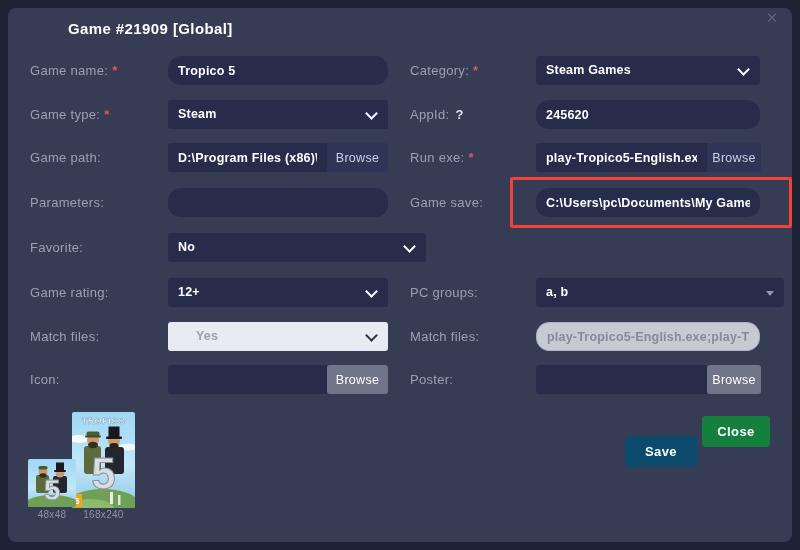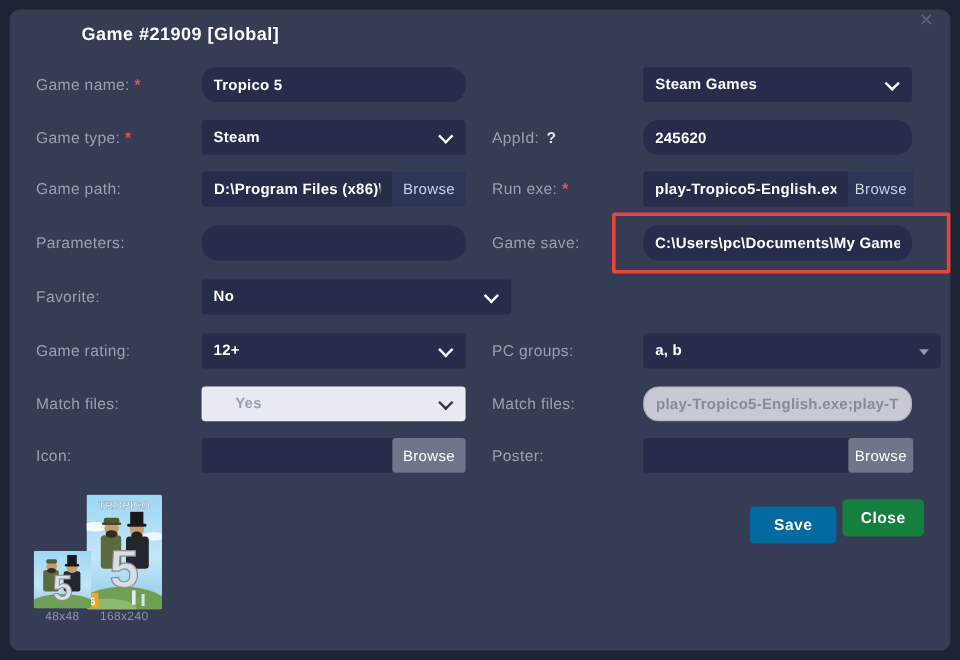--- a/index.html
+++ b/index.html
@@ -31,21 +31,21 @@
     border-top:5px solid #949aac;}
   .browse{position:absolute;height:29px;border:none;border-radius:3px;font-size:12.5px;
     font-family:inherit;cursor:pointer;letter-spacing:.3px;padding:0;}
   .browse.dark{background:#2f3557;color:#ccd1de;}
   .browse.gray{background:#6f7689;color:#ffffff;}
   .highlight{position:absolute;left:510px;top:177px;width:282px;height:51px;
     border:3px solid #f04337;border-radius:2px;box-sizing:border-box;
     pointer-events:none;z-index:9;}
   .btn{position:absolute;height:31px;border:none;border-radius:4px;color:#ffffff;
     font-weight:700;font-size:13px;font-family:inherit;cursor:pointer;letter-spacing:.4px;}
-  .btn.save{left:625px;top:422px;width:72px;background:#0369a1;}
+  .btn.save{left:625px;top:436px;width:72px;background:#0c4a6e;}
   .btn.closebtn{left:702px;top:416px;width:68px;background:#15803d;}
   .thumb{position:absolute;overflow:hidden;border-radius:2px;}
   .thumb-label{position:absolute;color:#8d93a5;font-size:10px;text-align:center;
     letter-spacing:.3px;}
 </style>
 </head>
 <body>
 
 <div class="modal"></div>
 
@@ -88,20 +88,21 @@
   <div class="sel disabled" style="left:168px;width:220px"><span>Yes</span><i class="chev"></i></div>
 </div>
 
 <div class="row" style="top:365px">
   <span class="lbl" style="left:30px"><span>Icon:</span></span>
   <input class="inp" style="left: 168px; width: 159px; border-radius: 3px 0px 0px 3px;" value="">
   <button class="browse gray" style="left:327px;width:61px">Browse</button>
 </div>
 
 <div class="row" style="top:56px">
+  <span class="lbl" style="left:410px"><span>Category:</span><em class="req">*</em></span>
   <div class="sel" style="left:536px;width:224px"><span>Steam Games</span><i class="chev"></i></div>
 </div>
 
 <div class="row" style="top:100px">
   <span class="lbl" style="left:410px"><span>AppId:</span><em class="help">?</em></span>
   <input class="inp" style="left: 536px; width: 224px;" value="245620">
 </div>
 
 <div class="row" style="top:143px">
   <span class="lbl" style="left:410px"><span>Run exe:</span><em class="req">*</em></span>

